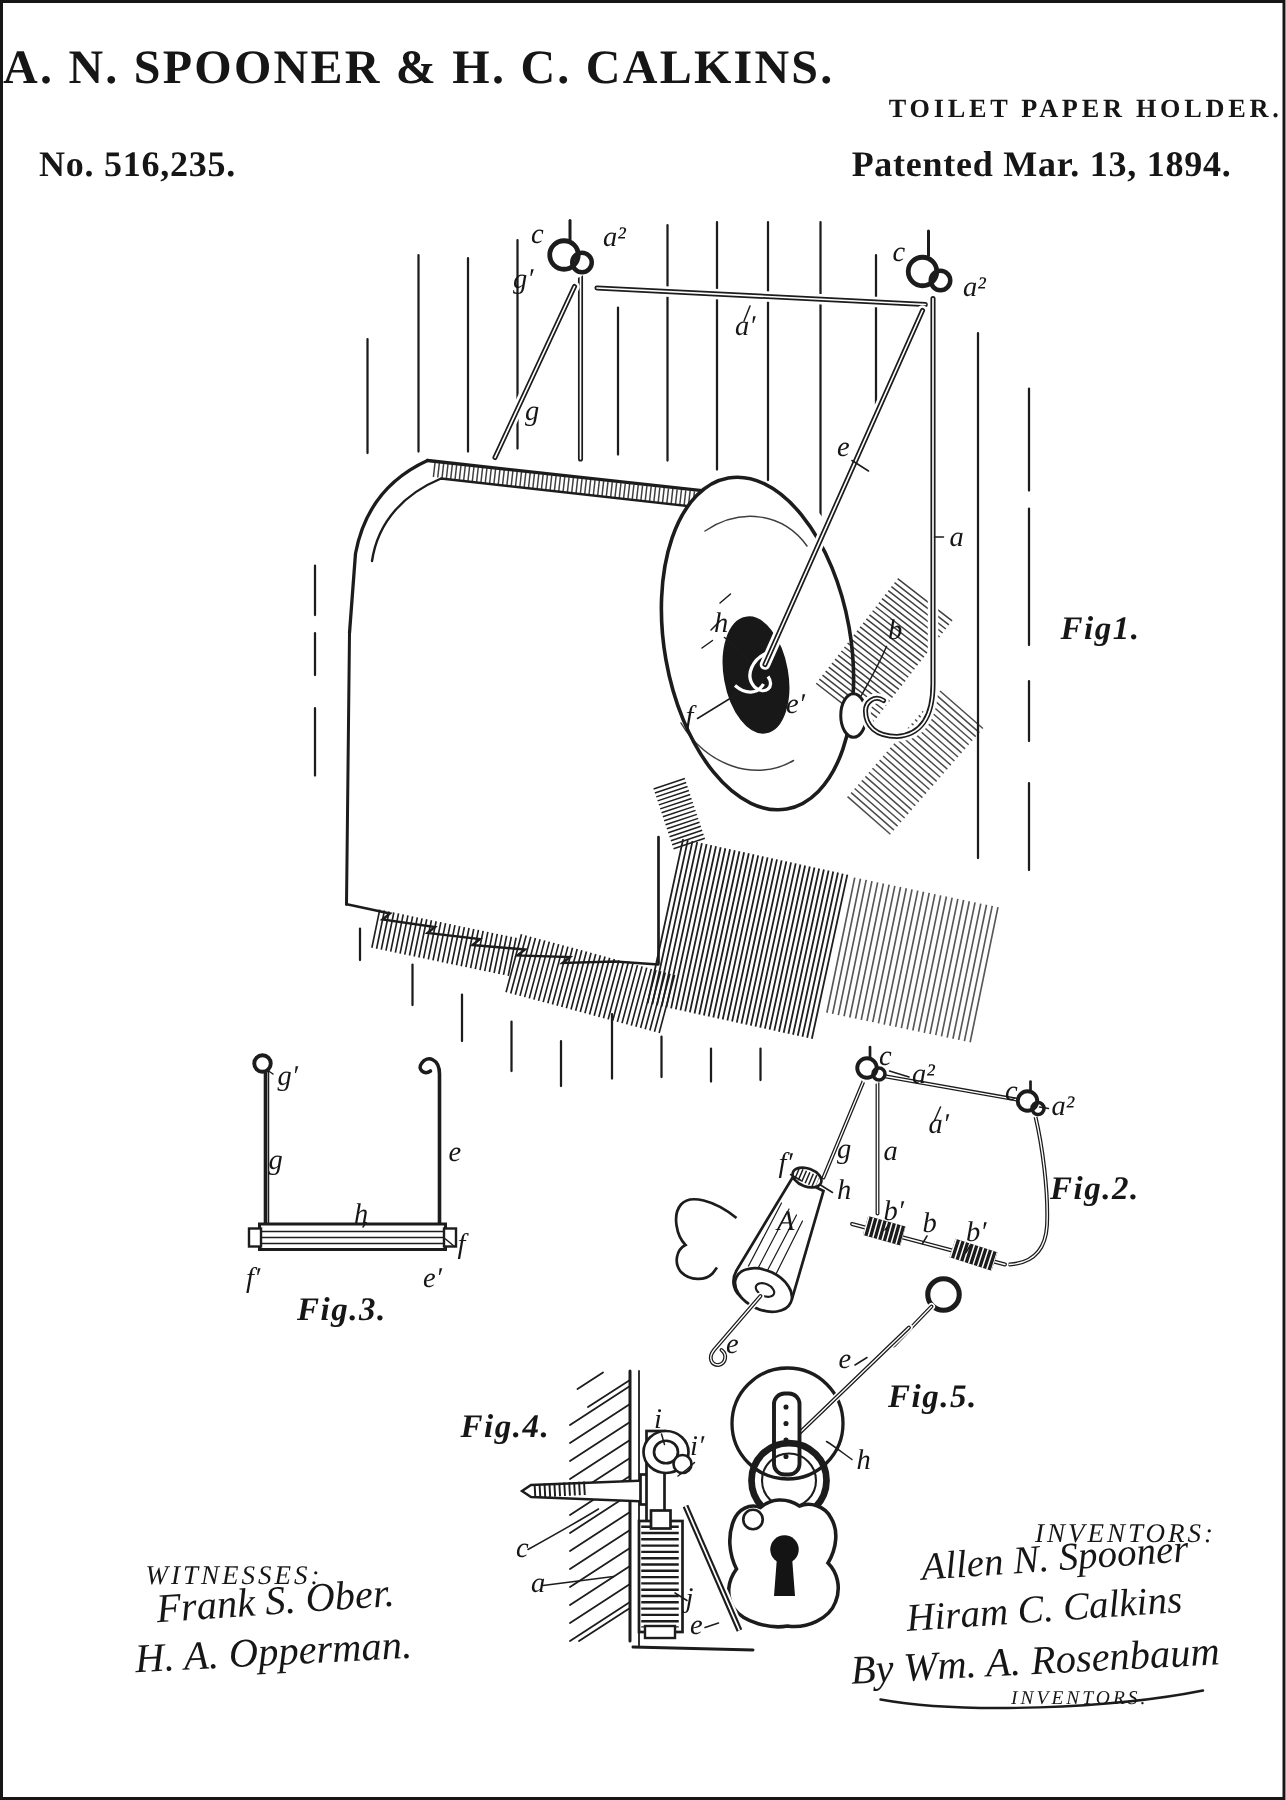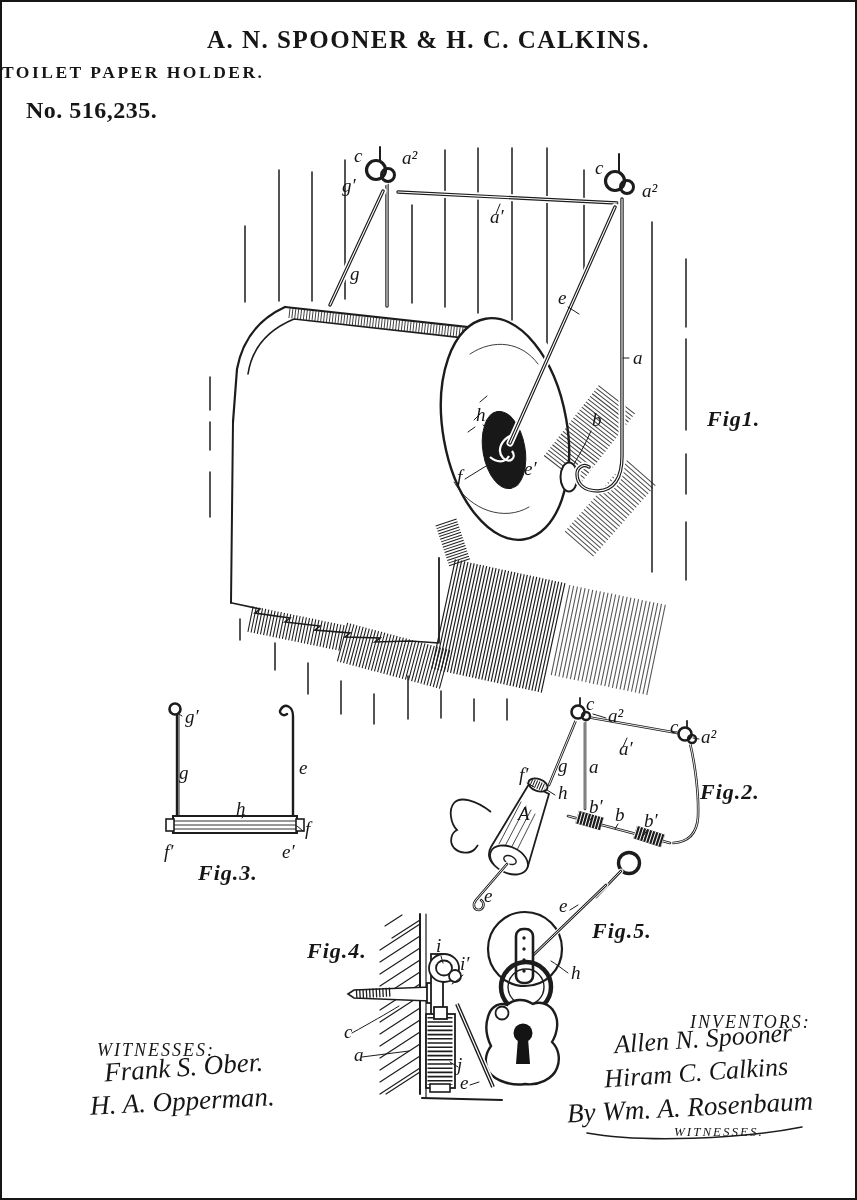--- a/index.html
+++ b/index.html
@@ -1,21 +1,21 @@
 <!DOCTYPE html>
 <html><head>
 <meta charset="utf-8">
 <style>
   html,body{margin:0;padding:0;background:#888;}
   .page{position:relative;width:857px;height:1200px;margin:0 auto;background:#ffffff;
         border:2px solid #161616;box-sizing:border-box;overflow:hidden;
         font-family:"Liberation Serif",serif;color:#161616;}
-  .hdr-line1{position:absolute;top:24px;left:0;width:100%;text-align:center;
-             font-size:25px;font-weight:bold;letter-spacing:1.5px;}
-  .hdr-line2{position:absolute;top:60px;left:0;width:100%;text-align:left;
+  .hdr-line1{position:absolute;top:24px;left:0;width:100%;
+             font-size:32px;font-weight:bold;letter-spacing:1.5px;}
+  .hdr-line2{position:absolute;top:60px;left:0;width:100%;text-align:right;
              font-size:17.5px;font-weight:bold;letter-spacing:2.5px;}
   .hdr-no{position:absolute;top:95px;left:24px;font-size:24px;font-weight:bold;letter-spacing:.5px;text-align:right;}
   .hdr-date{position:absolute;top:95px;right:34px;font-size:24px;font-weight:bold;letter-spacing:.5px;}
   svg{position:absolute;left:0;top:0;}
   .w{stroke:#1c1c1c;stroke-width:1.5;fill:none;stroke-linecap:round;}
   .ln{stroke:#1c1c1c;fill:none;stroke-linecap:round;}
   .hb{stroke:#1f1f1f;fill:none;}
   .cas{stroke:#fff;stroke-width:7;fill:none;stroke-linecap:round;}
   .core{stroke:#1c1c1c;stroke-width:3.4;fill:none;stroke-linecap:round;}
   .hi{stroke:#fff;stroke-width:1.1;fill:none;stroke-linecap:round;}
@@ -31,20 +31,21 @@
   .sig-small{font-size:13px;letter-spacing:2px;}
 </style>
 </head>
 <body>
 
 <div class="page">
 
   <div class="hdr-line1">A. N. SPOONER &amp; H. C. CALKINS.</div>
   <div class="hdr-line2">TOILET PAPER HOLDER.</div>
   <div class="hdr-no">No. 516,235.</div>
+  <div class="hdr-date">Patented Mar. 13, 1894.</div>
 
   <svg width="857" height="1200" viewBox="0 0 857 1200">
     <defs>
       <path id="p-bar1" d="M396,190 L615,201"></path>
       <path id="p-lv1" d="M385,174 V304"></path>
       <path id="p-g1" d="M381,189 L328,303"></path>
       <path id="p-e1" d="M613,205 L508,441"></path>
       <path id="p-a1" d="M620,197 V454 C620,477 611,488 596,489 C582,489 575,482 575,472 C575,466 581,461 587,465"></path>
       <path id="p-bar2" d="M585,715 L681,732"></path>
       <path id="p-g2" d="M574,718 L547,783"></path>
@@ -310,15 +311,15 @@
   </svg>
 
   <div class="sig sig-head" style="left:95px;top:1038px;font-family:Liberation Serif, serif;">WITNESSES:</div>
   <div class="sig sig-name" style="left:102px;top:1050px;transform:rotate(-4deg);">Frank S. Ober.</div>
   <div class="sig sig-name" style="left:88px;top:1084px;transform:rotate(-3deg);">H. A. Opperman.</div>
 
   <div class="sig sig-head" style="left:688px;top:1010px;">INVENTORS:</div>
   <div class="sig sig-name" style="left:612px;top:1022px;transform:rotate(-4deg);font-size:26px;">Allen N. Spooner</div>
   <div class="sig sig-name" style="left:602px;top:1056px;transform:rotate(-4deg);font-size:26px;">Hiram C. Calkins</div>
   <div class="sig sig-name" style="left:565px;top:1090px;transform:rotate(-3deg);">By Wm. A. Rosenbaum</div>
-  <div class="sig sig-small" style="left:672px;top:1122px;">WITNESSES.</div>
+  <div class="sig sig-small" style="left:672px;top:1122px;">INVENTORS.</div>
 
 </div>
 
 </body></html>

